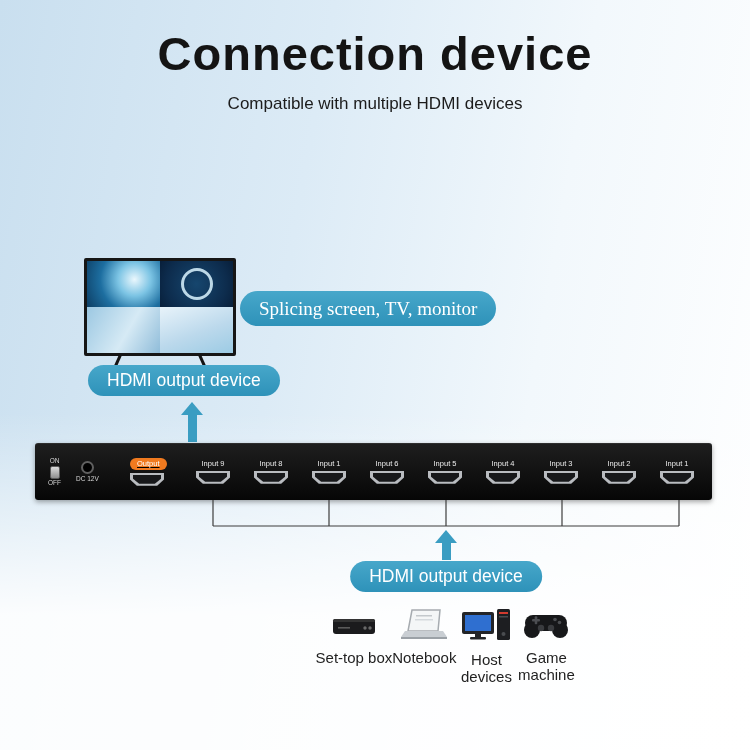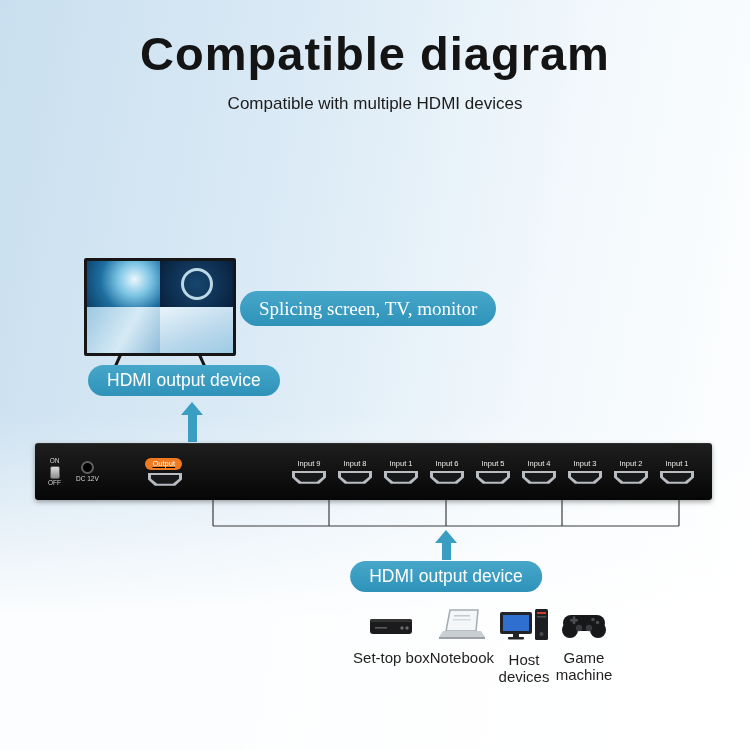--- a/index.html
+++ b/index.html
@@ -52,47 +52,47 @@
   .device{position:absolute;left:35px;top:443px;width:677px;height:57px;
     background:linear-gradient(#1e1e1e,#060606);border-radius:3px;border-top:1px solid #2e2e2e;
     box-shadow:0 2px 5px rgba(0,0,0,.35);display:flex;align-items:center;box-sizing:border-box;}
   .dev-left{display:flex;align-items:center;gap:15px;padding-left:13px;width:95px;box-sizing:border-box;flex:0 0 auto;}
   .sw{display:flex;flex-direction:column;align-items:center;gap:1px;}
   .sw .lbl{color:#d6d6d6;font-size:6.5px;line-height:1;}
   .toggle{width:8px;height:11px;border-radius:2px;background:linear-gradient(#dcdcdc,#8f8f8f);border:1px solid #5a5a5a;}
   .dc{display:flex;flex-direction:column;align-items:center;gap:2px;}
   .jack{width:13px;height:13px;border-radius:50%;background:#000;border:2px solid #606060;box-sizing:border-box;}
   .dc .lbl{color:#d6d6d6;font-size:6.5px;line-height:1;}
-  .out-block{width:52px;flex:0 0 auto;display:flex;flex-direction:column;align-items:flex-end;gap:3px;text-decoration:underline;}
+  .out-block{width:52px;flex:0 0 auto;display:flex;flex-direction:column;align-items:flex-start;gap:3px;text-decoration:underline;}
   .out-badge{background:#f07a1f;color:#fff;font-size:7.5px;line-height:1;padding:2px 7px;border-radius:7px;}
-  .inputs{flex:1;display:flex;justify-content:flex-end;padding:0 12px 0 8px;}
+  .inputs{flex:1;display:flex;justify-content:space-between;padding:0 12px 0 8px;}
   .in-block{display:flex;flex-direction:column;align-items:center;gap:3px;width:46px;}
   .port-lbl{color:#ececec;font-size:7.5px;line-height:1;}
   .hdmi{width:34px;height:13px;background:#b9bcc0;position:relative;
     clip-path:polygon(0 0,100% 0,100% 52%,80% 100%,20% 100%,0 52%);}
   .hdmi::after{content:"";position:absolute;left:3px;right:3px;top:2px;bottom:2px;background:#17181a;
     clip-path:polygon(0 0,100% 0,100% 45%,78% 100%,22% 100%,0 45%);}
 
   
   .bracket{position:absolute;left:0;top:500px;width:750px;height:34px;}
 
   
   .sources{position:absolute;left:446px;transform:translateX(-50%);top:606px;width:336px;
-    display:flex;justify-content:flex-end;}
+    display:flex;justify-content:center;}
   .source{display:flex;flex-direction:column;align-items:center;gap:7px;}
   .source-label{font-size:15px;color:#1f1f1f;text-align:center;line-height:1.15;}
   .source:nth-child(1) .source-label,.source:nth-child(2) .source-label{white-space:nowrap;}
   .source:nth-child(3) .source-label,.source:nth-child(4) .source-label{width:60px;}
 </style>
 </head>
 <body>
 
 <div>
 
-  <h1 class="title">Compatible diagram</h1>
+  <h1 class="title">Connection device</h1>
   <div class="subtitle">Compatible with multiple HDMI devices</div>
 
   <div class="tv">
     <div class="tv-screen">
       <div class="q q1"></div>
       <div class="q q2">
           <span class="ring"></span>
         </div>
       <div class="q q3"></div>
       <div class="q q4"></div>

